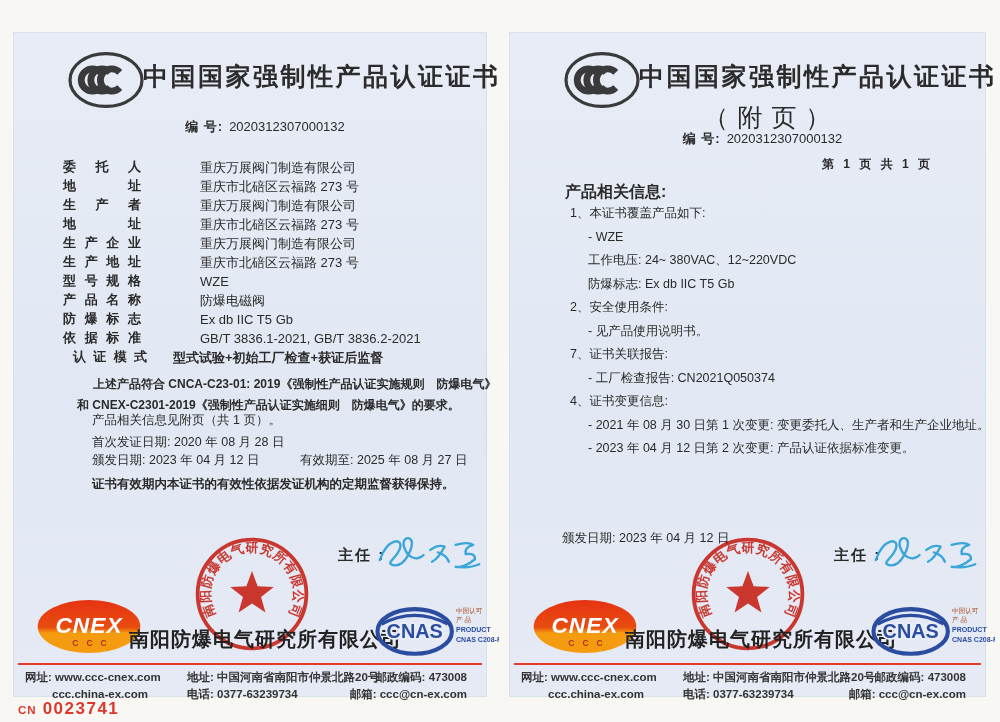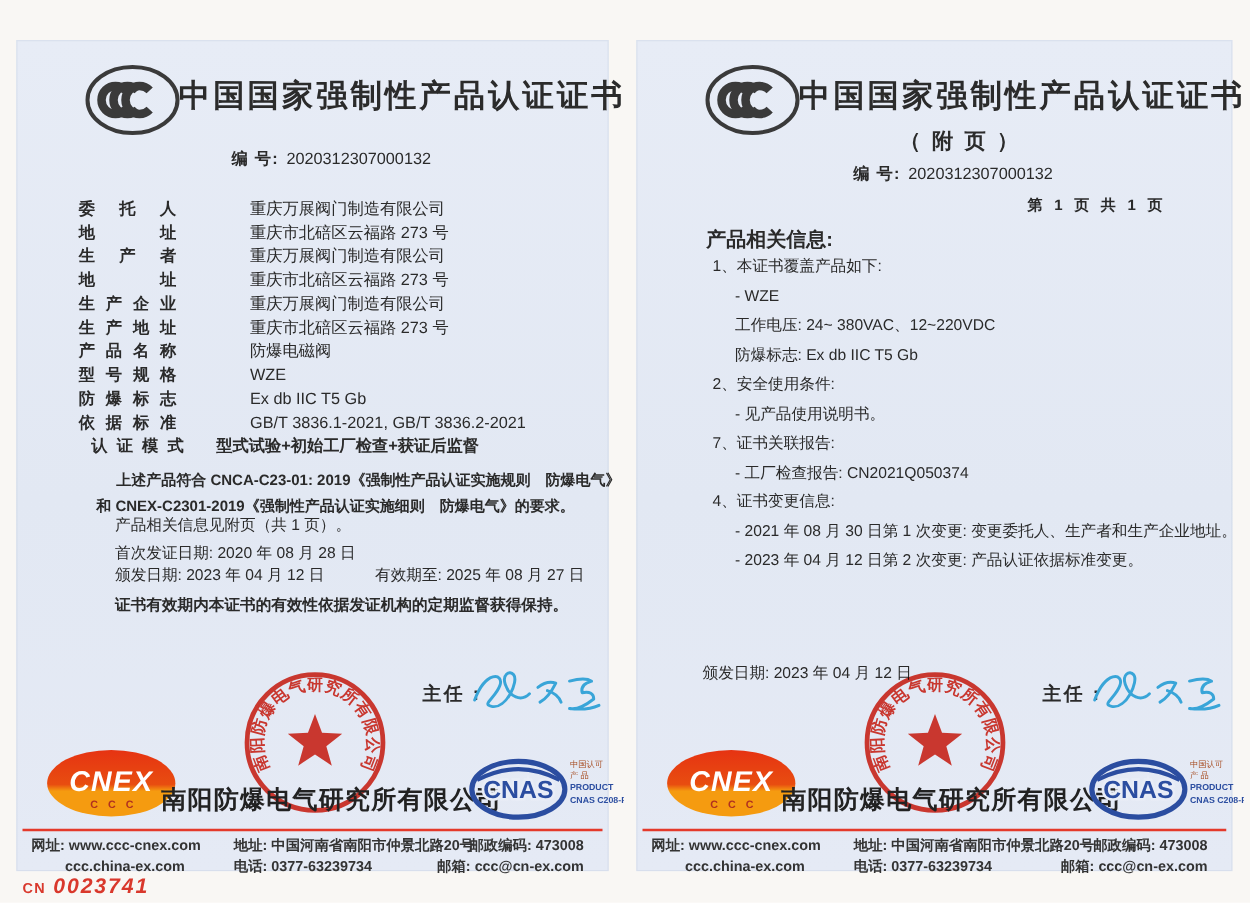--- a/index.html
+++ b/index.html
@@ -22,21 +22,21 @@
   .page.right { left:509px; width:477px; }
 
   
   .ccc { position:absolute; left:53px; top:17px; width:80px; height:62px; }
   .titlebox { position:absolute; left:130px; top:28px; width:256px; text-align:center; }
   .title {
     font-size:25px; font-weight:bold; color:#2b2b2b;
     letter-spacing:2.5px; white-space:nowrap;
   }
   .subtitle {
-    margin-top:8px; font-size:17px; font-weight:bold; color:#2b2b2b;
+    margin-top:8px; font-size:25px; font-weight:normal; color:#2b2b2b;
     letter-spacing:9px; text-indent:9px;
   }
   .numline {
     position:absolute; left:0; width:100%; text-align:center;
     font-size:13px; transform:translateX(15px); white-space:nowrap;
   }
   .page.left  .numline { top:86px; }
   .page.right .numline { top:98px; }
   .numline .nlabel { font-weight:bold; letter-spacing:1px; margin-right:6px; }
   .pageinfo {
@@ -95,21 +95,21 @@
   .redline { position:absolute; left:5px; right:5px; top:631px; height:2px; background:#e4392b; }
   .footer { position:absolute; left:10px; right:8px; top:637px; font-size:11.5px; font-weight:bold; color:#333; }
   .fc { position:absolute; top:0; line-height:17px; white-space:nowrap; }
   .fc1 { left:2px; }
   .fc1 .ind { padding-left:27px; }
   .fc2 { left:164px; }
   .fc3 { right:12px; text-align:right; }
 
   .serial { position:absolute; left:18px; top:699px; color:#d9382c; white-space:nowrap; }
   .serial .sp { font-size:11.5px; font-weight:bold; margin-right:6px; letter-spacing:1px; }
-  .serial .sn { font-size:17px; font-weight:bold; letter-spacing:1.5px;font-style:italic; }
+  .serial .sn { font-size:17px; font-weight:bold; letter-spacing:1.5px; }
 
   .hiddefs { position:absolute; width:0; height:0; }
 </style>
 </head>
 <body>
 
 <svg class="hiddefs" aria-hidden="true">
   <defs>
     <linearGradient id="cnexGrad" x1="0" y1="0" x2="0" y2="1">
       <stop offset="0" stop-color="#e63312"></stop>
@@ -139,22 +139,22 @@
       <span class="nlabel">编  号:</span><span>2020312307000132</span>
     </div>
 
     <div class="fields" id="fieldsL">
         <div class="frow"><span class="flabel">委 托 人</span><span class="fval">重庆万展阀门制造有限公司</span></div>
         <div class="frow"><span class="flabel">地 址</span><span class="fval">重庆市北碚区云福路 273 号</span></div>
         <div class="frow"><span class="flabel">生 产 者</span><span class="fval">重庆万展阀门制造有限公司</span></div>
         <div class="frow"><span class="flabel">地 址</span><span class="fval">重庆市北碚区云福路 273 号</span></div>
         <div class="frow"><span class="flabel">生 产 企 业</span><span class="fval">重庆万展阀门制造有限公司</span></div>
         <div class="frow"><span class="flabel">生 产 地 址</span><span class="fval">重庆市北碚区云福路 273 号</span></div>
+        <div class="frow"><span class="flabel">型 号 规 格</span><span class="fval">WZE</span></div>
         <div class="frow"><span class="flabel">产 品 名 称</span><span class="fval">防爆电磁阀</span></div>
-        <div class="frow"><span class="flabel">型 号 规 格</span><span class="fval">WZE</span></div>
         <div class="frow"><span class="flabel">防 爆 标 志</span><span class="fval">Ex db IIC T5 Gb</span></div>
         <div class="frow"><span class="flabel">依 据 标 准</span><span class="fval">GB/T 3836.1-2021, GB/T 3836.2-2021</span></div>
       </div>
 
     <div class="moderow">
       <span class="mlabel">认 证 模 式</span><span class="mval">型式试验+初始工厂检查+获证后监督</span>
     </div>
 
     <div class="compliance">
       <div class="c1 nowrap">上述产品符合 CNCA-C23-01: 2019《强制性产品认证实施规则　防爆电气》</div>

